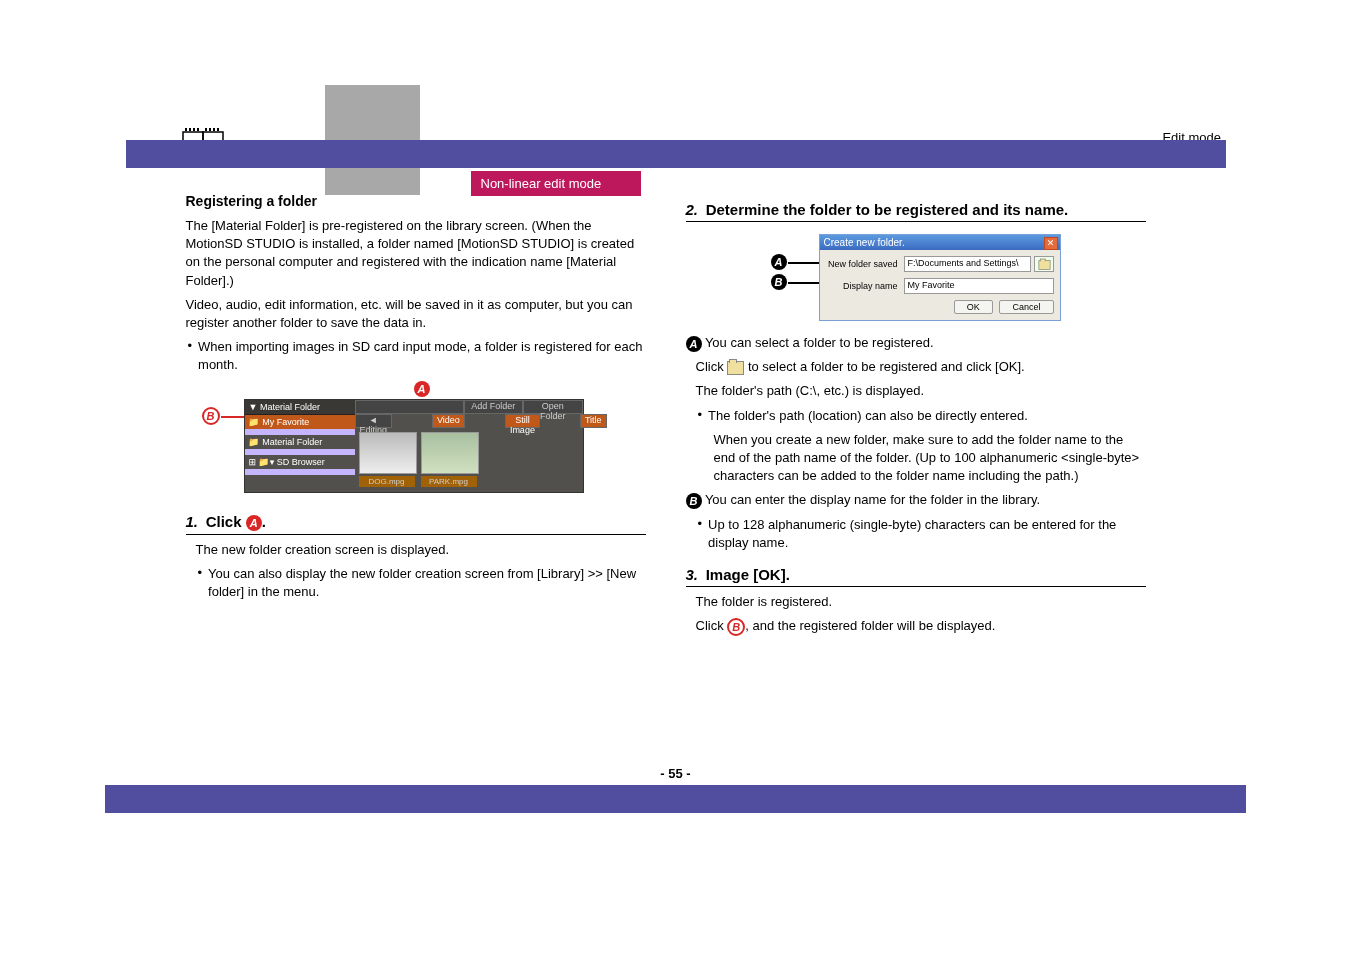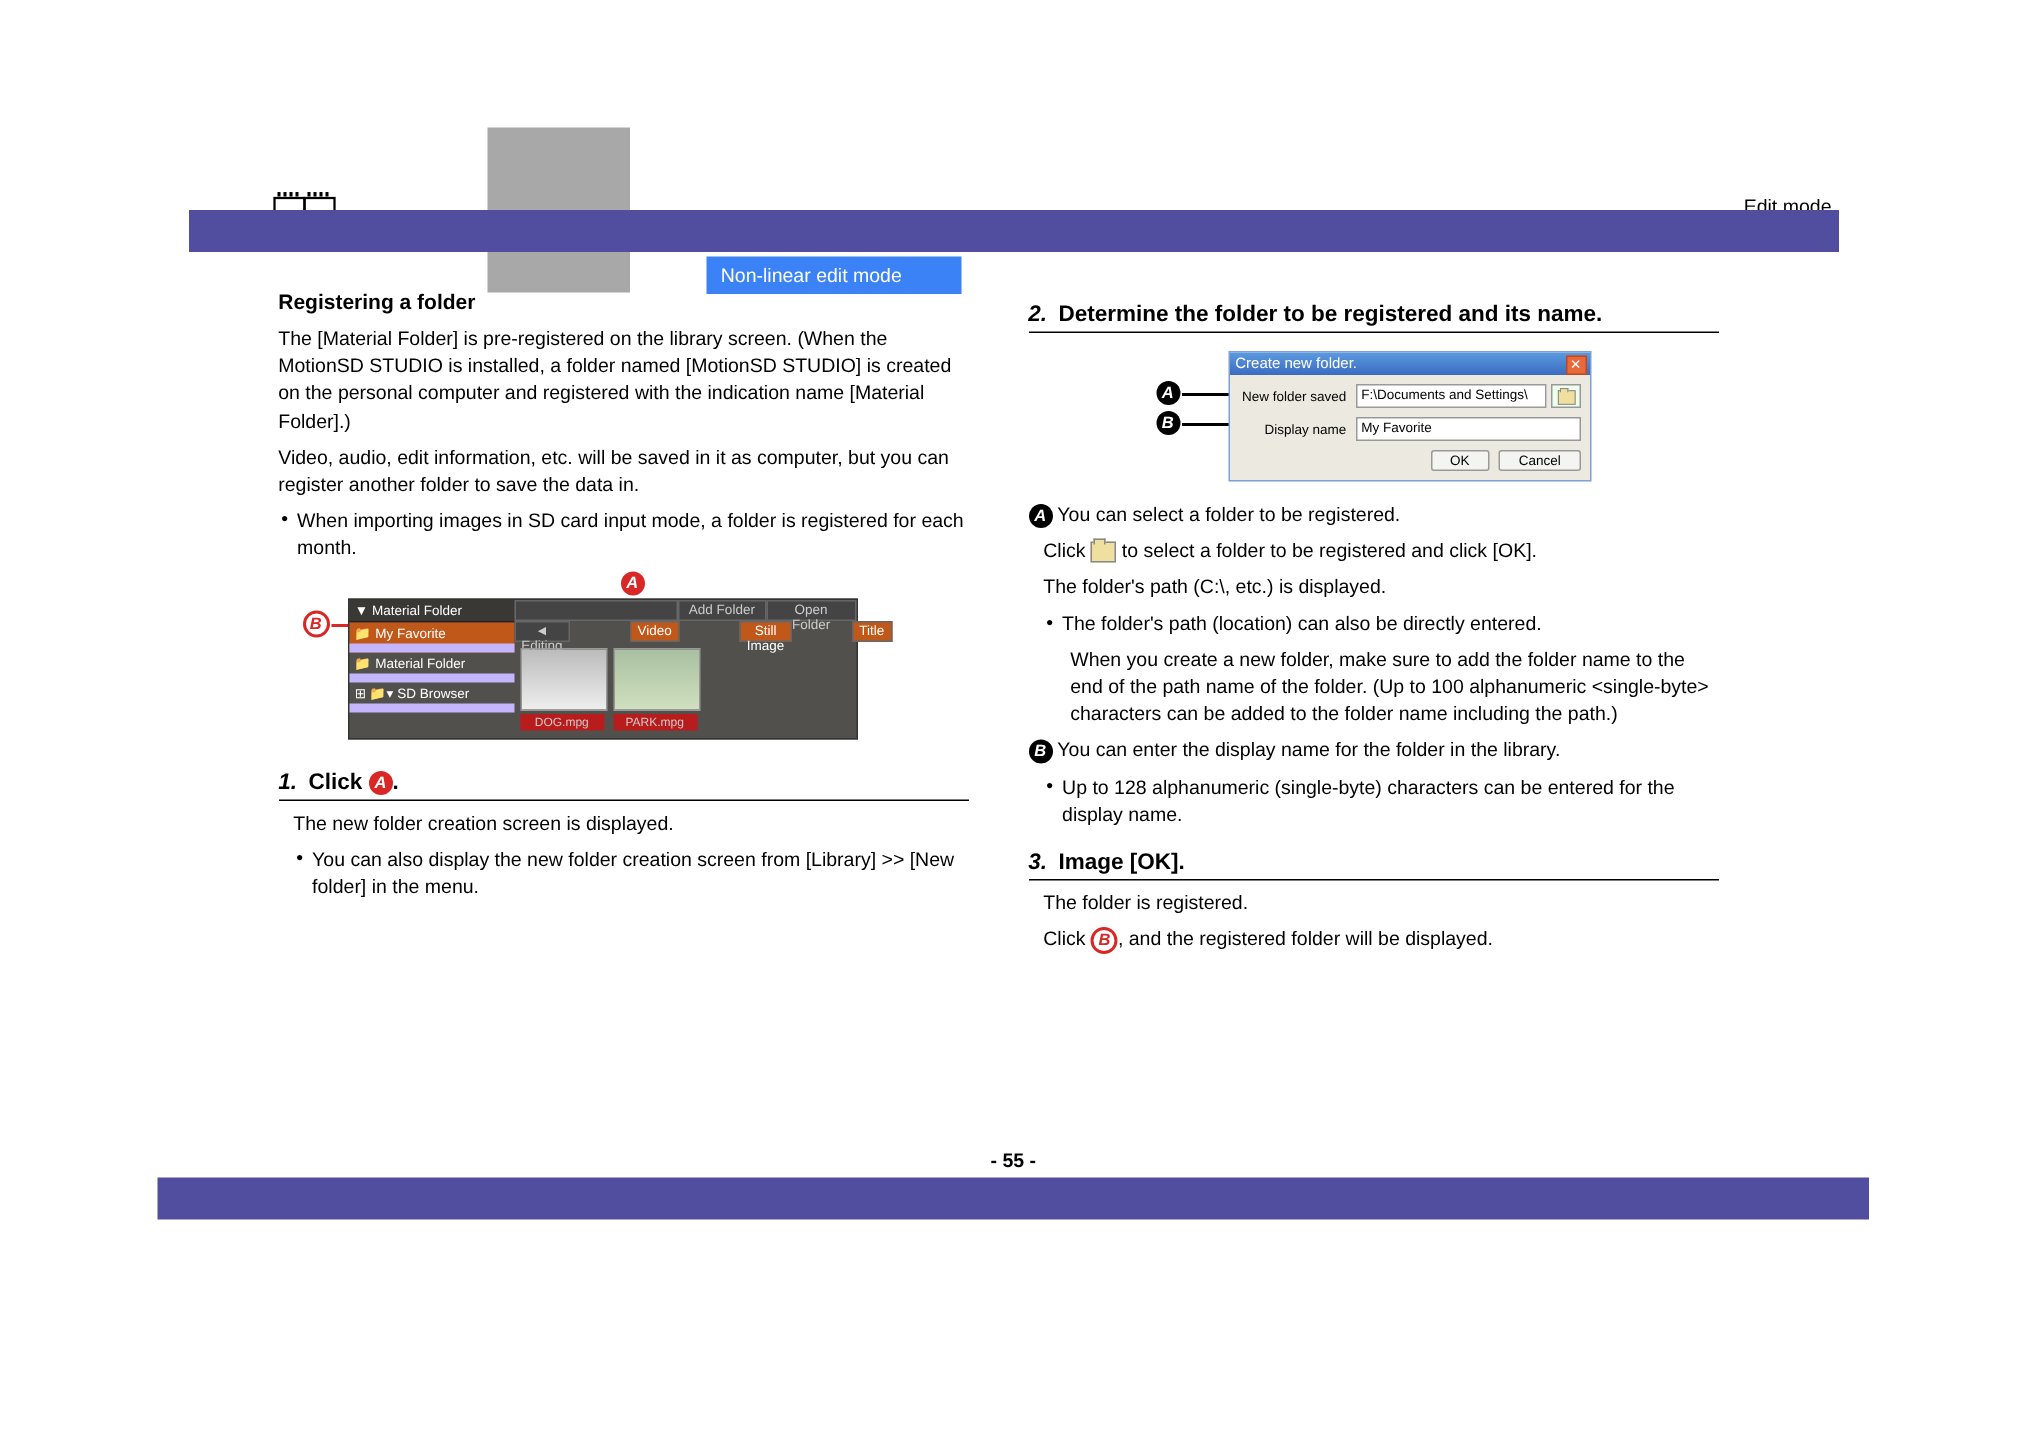--- a/index.html
+++ b/index.html
@@ -42,21 +42,21 @@
     position: absolute;
     right: 130px;
     top: 130px;
     font-size: 13px;
   }
   .section-title {
     position: absolute;
     left: 345px;
     top: 171px;
     color: #fff;
-    background: #3b82f6;
+    background: #be185d;
     padding: 5px 10px;
     font-size: 13px;
     width: 150px;
   }
   .columns {
     display: flex;
     margin-top: 105px;
     gap: 40px;
     padding-left: 60px;
   }
@@ -137,21 +137,21 @@
   }
   .screenshot1 {
     position: relative;
     margin: 6px 0 10px 0;
     width: 380px;
     height: 108px;
     margin-left: 18px;
   }
   .screenshot1 .panel {
     position: absolute;
-    right: 12px;
+    right: 0;
     top: 12px;
     width: 338px;
     height: 92px;
     background: #51504d;
     border: 1px solid #333;
   }
   .screenshot1 .sidebar {
     width: 110px;
     float: left;
     font-size: 9px;
@@ -177,21 +177,21 @@
     height: 14px;
     background: #444;
   }
   .screenshot1 .tabs div { border: 1px solid #666; padding: 0 4px; color: #ccc; flex: 1; text-align: center; }
   .screenshot1 .tabs2 { display: flex; font-size: 9px; height: 14px; gap: 40px; }
   .screenshot1 .tabs2 div { border: 1px solid #666; padding: 0 4px; color: #fff; background: #c0581a; flex: 1; text-align: center; }
   .screenshot1 .tabs2 div.first { background: #444; color:#ccc;}
   .screenshot1 .thumbs { display: flex; gap: 6px; padding: 4px; }
   .screenshot1 .thumb { width: 56px; }
   .screenshot1 .thumb-img { width: 56px; height: 40px; background: #ddd; border: 1px solid #999; }
-  .screenshot1 .thumb-cap { font-size: 8px; color: #ccc; background: #b91c1c; text-align: center; margin-top: 2px; padding: 1px 0;}
+  .screenshot1 .thumb-cap { font-size: 8px; color: #ccc; background: #a16207; text-align: center; margin-top: 2px; padding: 1px 0;}
   .screenshot1 .marker-a {
     position: absolute;
     top: -6px;
     left: 210px;
   }
   .screenshot1 .marker-b {
     position: absolute;
     top: 20px;
     left: -2px;
   }

